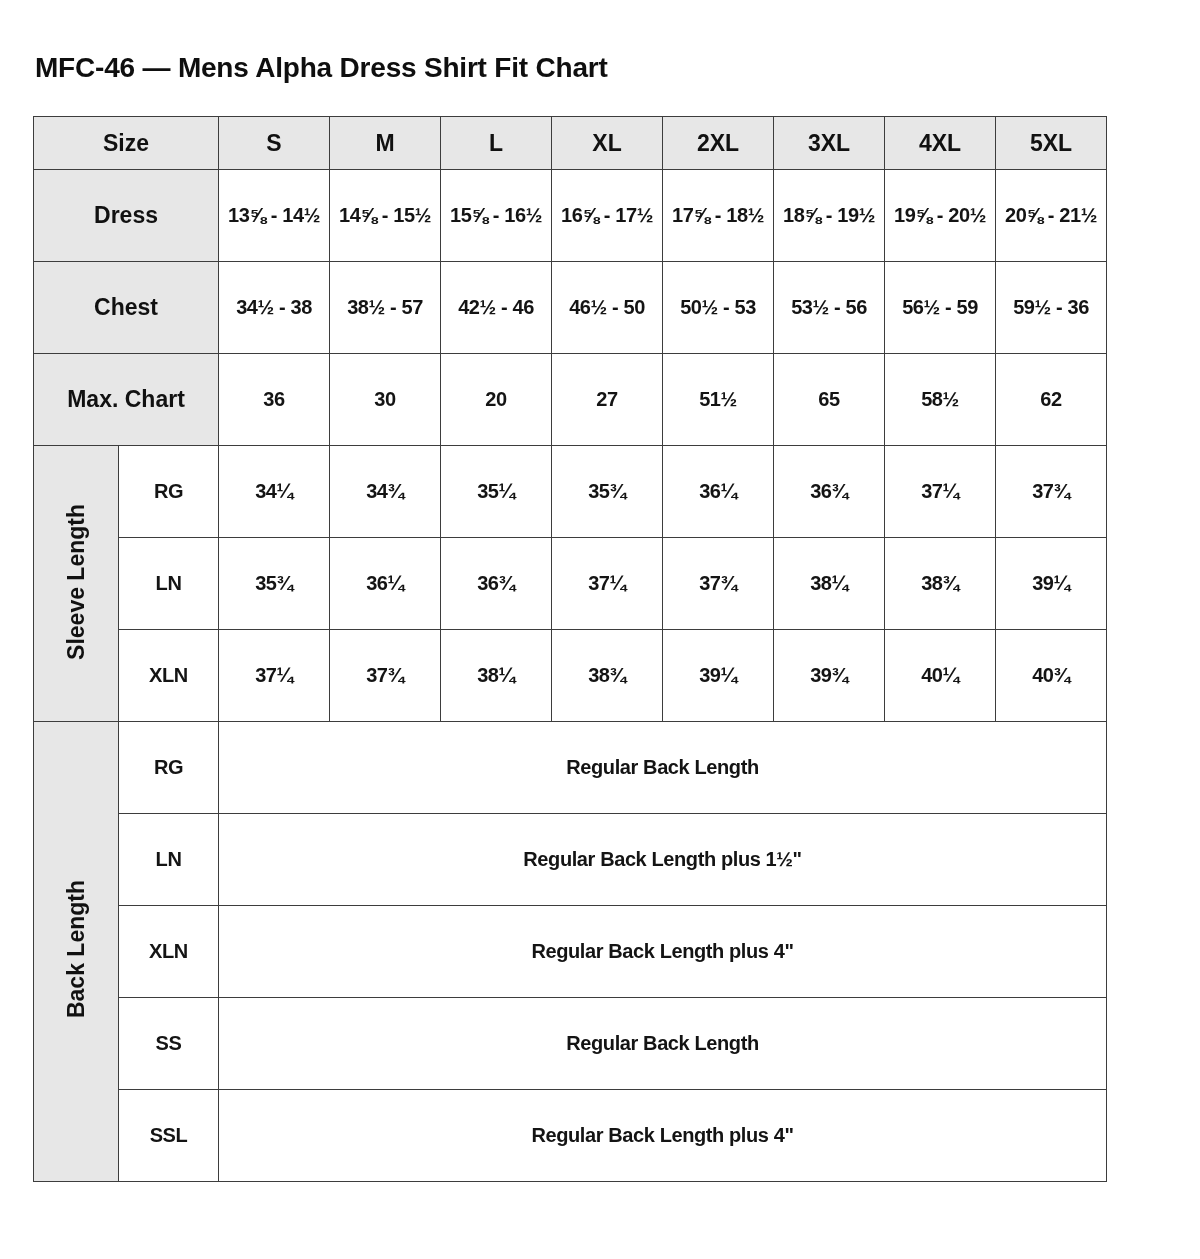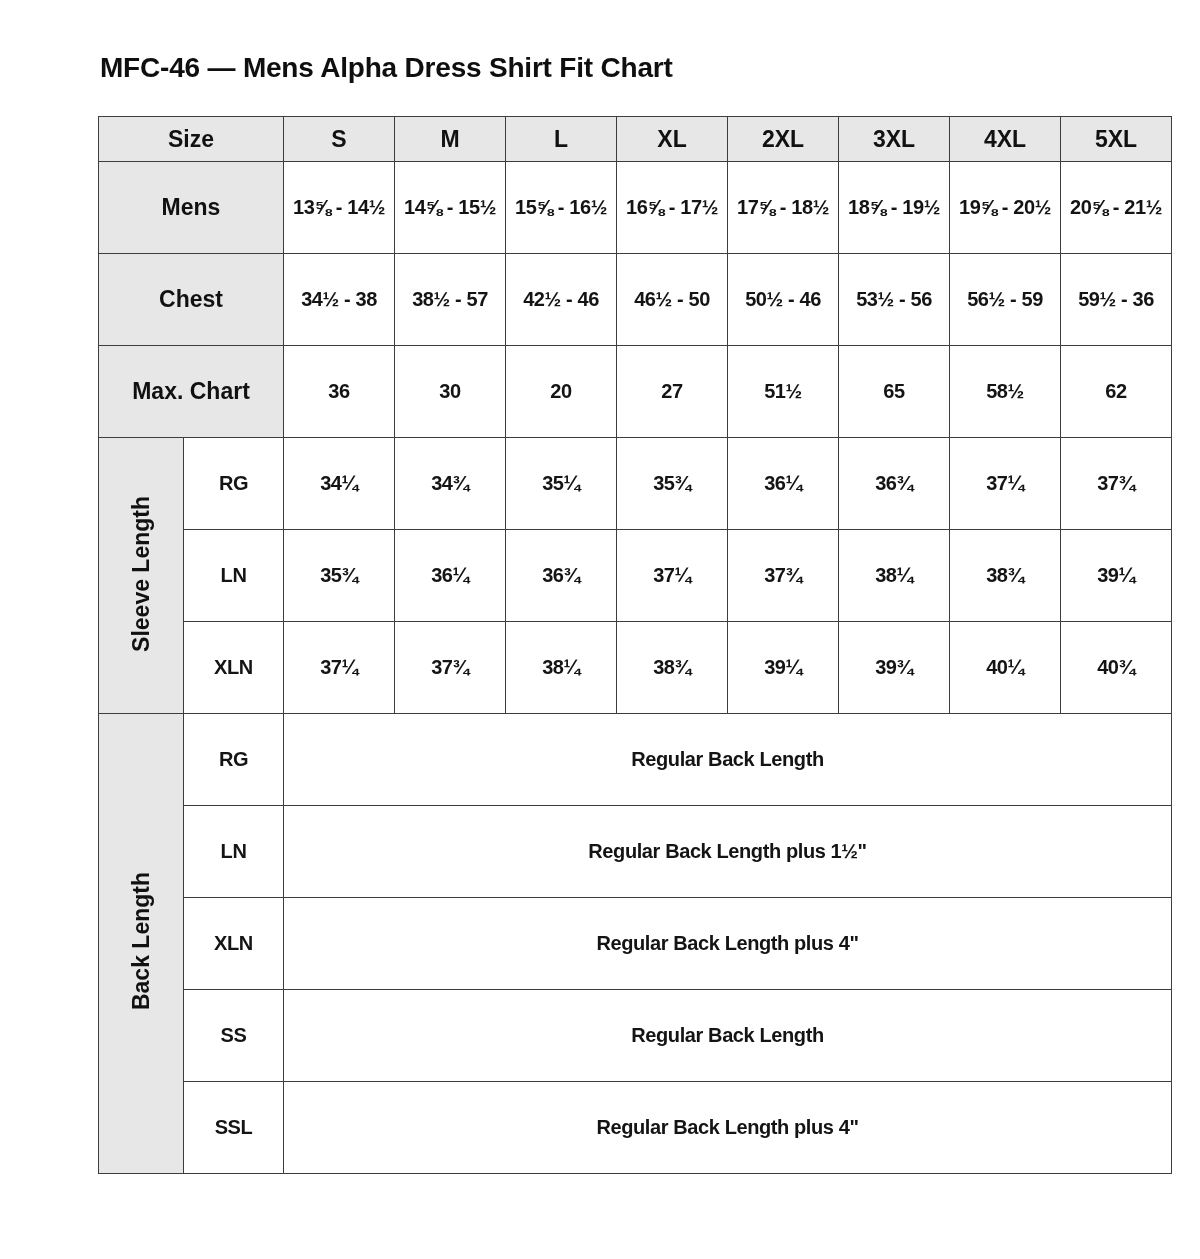--- a/index.html
+++ b/index.html
@@ -8,21 +8,21 @@
     padding: 0;
     background: #ffffff;
   }
   body {
     width: 1200px;
     height: 1259px;
     font-family: "Liberation Sans", "DejaVu Sans", sans-serif;
     color: #111111;
   }
   .page {
-    padding: 52px 63px 0 98px;
+    padding: 52px 63px 0 33px;
   }
   .title {
     font-size: 28px;
     font-weight: 700;
     margin: 0 0 32px 2px;
     letter-spacing: -0.2px;
     color: #0f0f0f;
   }
   table.fit-table {
     border-collapse: collapse;
@@ -38,21 +38,21 @@
   .hdr {
     background: #e7e7e7;
     font-weight: 700;
   }
   th.corner, th.rowhdr {
     font-size: 23px;
   }
   th.size-h {
     font-size: 23px;
   }
-  .r-size  { height: 45px; }
+  .r-size  { height: 53px; }
   .r-data  { height: 92px; }
   td.val, th.fit {
     font-size: 20px;
     font-weight: 700;
     letter-spacing: -0.4px;
     background: #ffffff;
     color: #141414;
   }
   th.vcell {
     background: #e7e7e7;
@@ -87,38 +87,38 @@
       <th class="hdr size-h">M</th>
       <th class="hdr size-h">L</th>
       <th class="hdr size-h">XL</th>
       <th class="hdr size-h">2XL</th>
       <th class="hdr size-h">3XL</th>
       <th class="hdr size-h">4XL</th>
       <th class="hdr size-h">5XL</th>
     </tr>
 
     <tr class="r-data">
-      <th class="hdr rowhdr" colspan="2">Mens</th>
+      <th class="hdr rowhdr" colspan="2">Dress</th>
       <td class="val">13⅝ - 14½</td>
       <td class="val">14⅝ - 15½</td>
       <td class="val">15⅝ - 16½</td>
       <td class="val">16⅝ - 17½</td>
       <td class="val">17⅝ - 18½</td>
       <td class="val">18⅝ - 19½</td>
       <td class="val">19⅝ - 20½</td>
       <td class="val">20⅝ - 21½</td>
     </tr>
 
     <tr class="r-data">
       <th class="hdr rowhdr" colspan="2">Chest</th>
       <td class="val">34½ - 38</td>
       <td class="val">38½ - 57</td>
       <td class="val">42½ - 46</td>
       <td class="val">46½ - 50</td>
-      <td class="val">50½ - 46</td>
+      <td class="val">50½ - 53</td>
       <td class="val">53½ - 56</td>
       <td class="val">56½ - 59</td>
       <td class="val">59½ - 36</td>
     </tr>
 
     <tr class="r-data">
       <th class="hdr rowhdr" colspan="2">Max. Chart</th>
       <td class="val">36</td>
       <td class="val">30</td>
       <td class="val">20</td>

